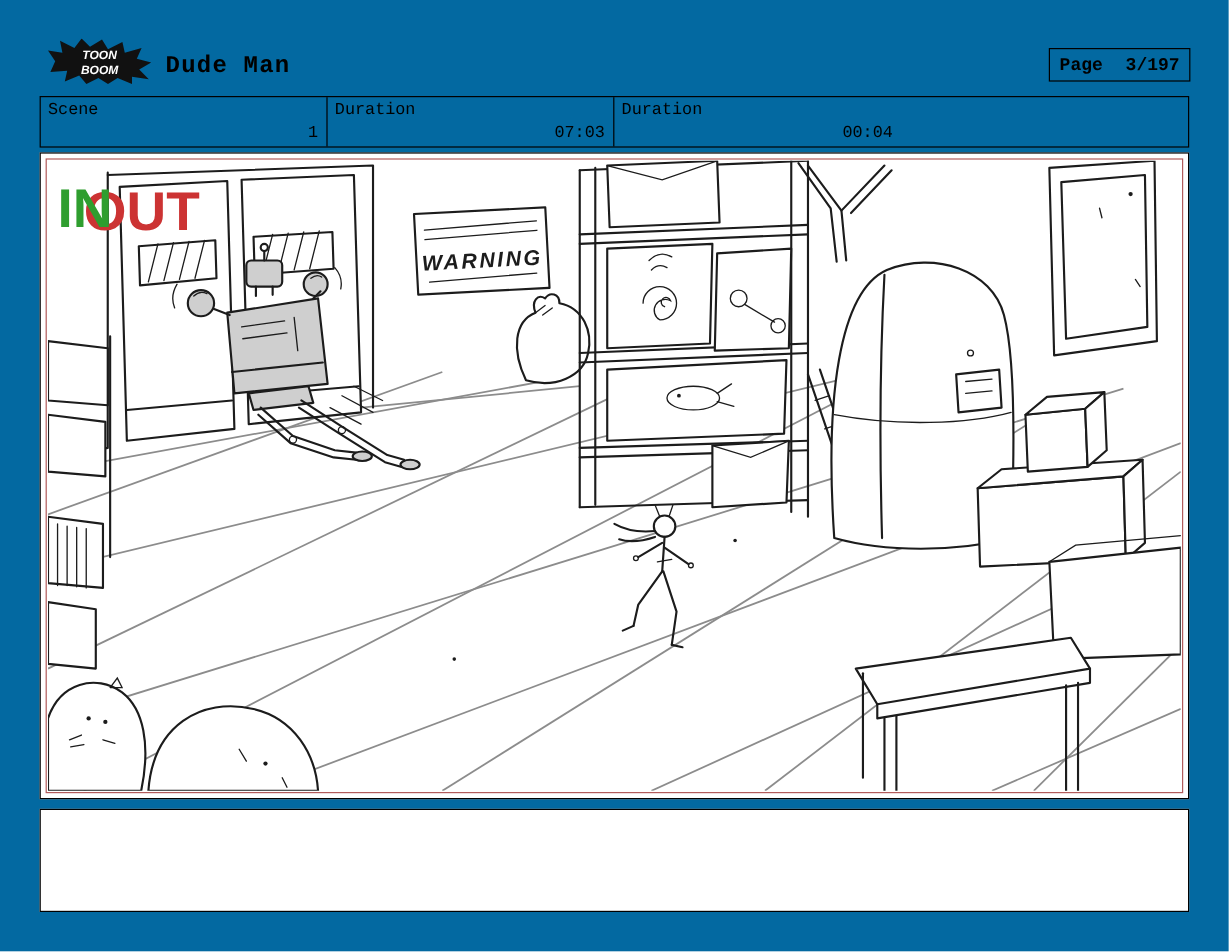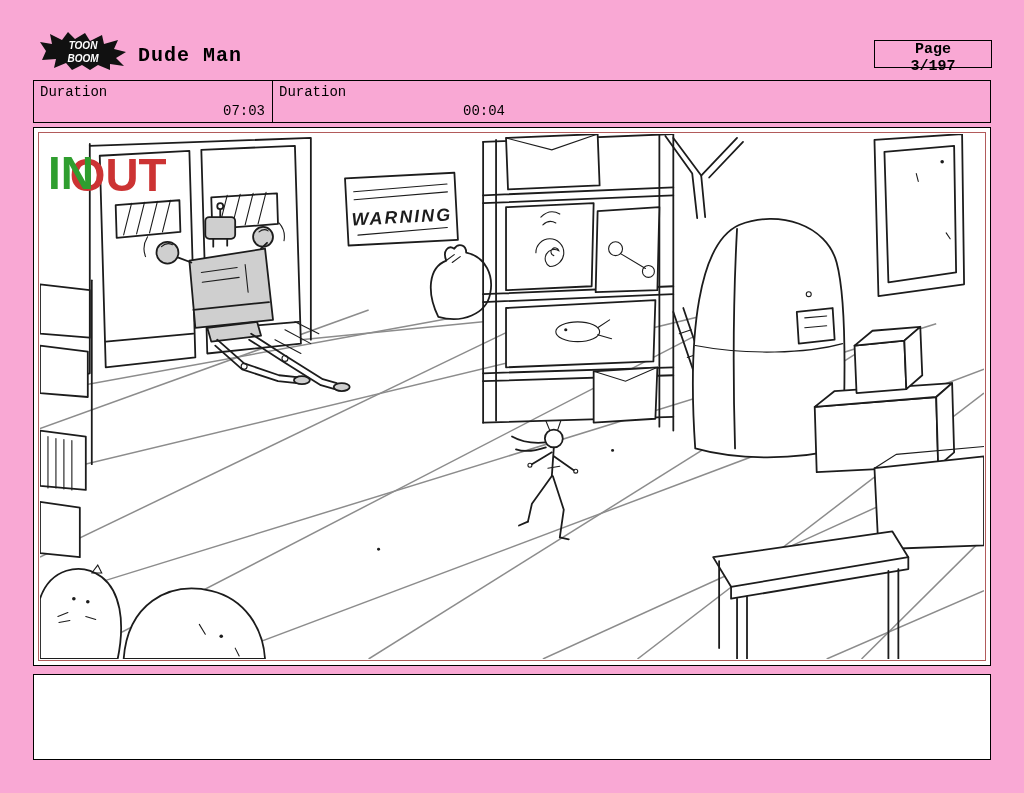--- a/index.html
+++ b/index.html
@@ -1,25 +1,25 @@
 <!DOCTYPE html>
 <html><head>
 <meta charset="utf-8">
 <style>
   * { margin:0; padding:0; box-sizing:border-box; }
   html,body { width:1024px; height:793px; background:#ffffff; font-family:"Liberation Mono", monospace; color:#000; }
-  .page { position:relative; width:1024px; height:793px; background:#f9a8d4; overflow:hidden; }
+  .page { position:relative; width:1024px; height:793px; background:#0369a1; overflow:hidden; }
 
   
   .logo { position:absolute; left:40px; top:32px; width:86px; height:38px; }
   .logo svg { width:100%; height:100%; }
   .doc-title { position:absolute; left:138px; top:44px; font-size:20px; font-weight:bold; letter-spacing:1px; }
   .page-box { position:absolute; left:874px; top:40px; width:118px; height:28px; border:1px solid #000;
               display:flex; align-items:center; justify-content:space-between; padding:0 8px;
-              font-size:15px; font-weight:bold;flex-direction:column; }
+              font-size:15px; font-weight:bold; }
 
   
   .meta { position:absolute; left:33px; top:80px; width:958px; height:43px; border:1px solid #000;
           display:grid; grid-template-columns:1fr 1fr 1fr 1fr; }
   .meta-cell { position:relative; border-right:1px solid #000; }
   .meta-cell:last-child { border-right:none; }
   .meta-label { position:absolute; top:3px; left:6px; font-size:14px; }
   .meta-value { position:absolute; bottom:3px; right:7px; font-size:14px; }
 
   
@@ -53,20 +53,24 @@
       <text x="43" y="30" text-anchor="middle" fill="#fff" font-family="Liberation Sans, sans-serif" font-size="10" font-weight="bold" font-style="italic">BOOM</text>
     </svg>
   </div>
   <div class="doc-title">Dude Man</div>
   <div class="page-box">
     <span>Page</span>
     <span>3/197</span>
   </div>
 
   <div class="meta">
+    <div class="meta-cell">
+      <span class="meta-label">Scene</span>
+      <span class="meta-value">1</span>
+    </div>
     <div class="meta-cell">
       <span class="meta-label">Duration</span>
       <span class="meta-value">07:03</span>
     </div>
     <div class="meta-cell">
       <span class="meta-label">Duration</span>
       <span class="meta-value">00:04</span>
     </div>
   </div>
 

